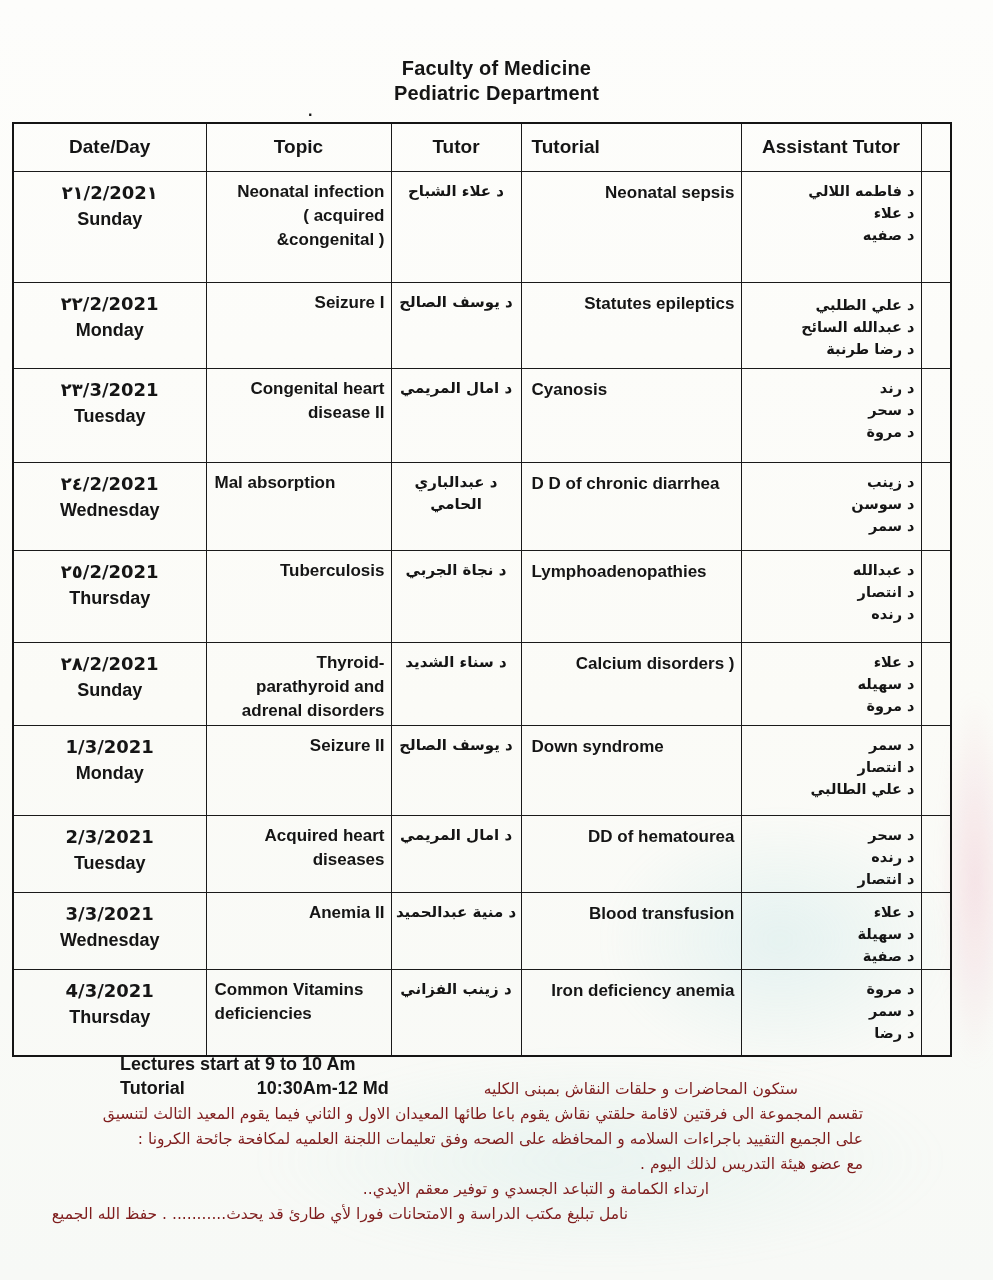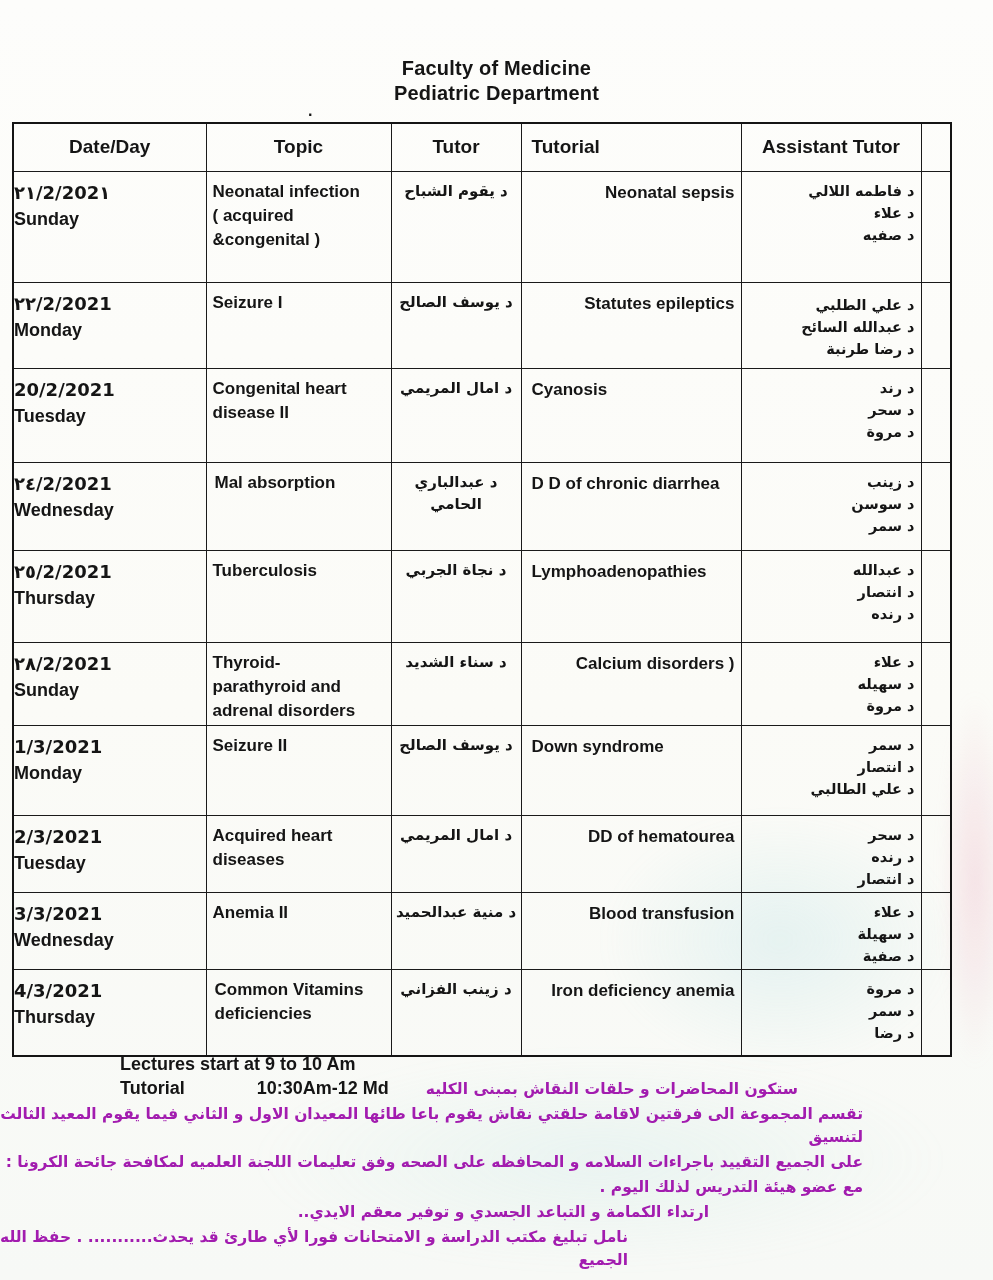--- a/index.html
+++ b/index.html
@@ -31,26 +31,26 @@
     vertical-align:top;
     overflow:hidden;
   }
   .schedule thead tr { height:48px; }
   .schedule th {
     font-size:19px; font-weight:700; text-align:center; vertical-align:middle;
     padding:2px 4px;
   }
   .schedule th.h-tutorial { text-align:left; padding-left:10px; }
 
-  td.c-date { text-align:left; padding-top:10px; }
+  td.c-date { text-align:center; padding-top:10px; }
   .date-line { font-size:18px; font-weight:700; direction:ltr; unicode-bidi:isolate; font-family:"DejaVu Sans","Liberation Sans",sans-serif; }
   .day-line  { font-size:18px; font-weight:700; margin-top:6px; }
 
   td.c-topic {
-    text-align:left; font-size:17px; font-weight:700;
+    text-align:right; font-size:17px; font-weight:700;
     padding:8px 6px 2px 6px; white-space:pre-line; line-height:24px;
   }
   td.c-tutor {
     direction:rtl; text-align:center; font-size:15px; font-weight:700;
     font-family:"DejaVu Sans",sans-serif;
     padding:8px 4px 2px 4px; white-space:pre-line; line-height:22px;
   }
   td.c-tutorial {
     text-align:right; font-size:17px; font-weight:700;
     padding:9px 6px 2px 6px; line-height:23px;
@@ -80,22 +80,22 @@
   tbody tr:nth-child(10) td.c-topic { text-align:left; padding-left:8px; }
   tbody tr:nth-child(2) td.c-assist { vertical-align:bottom; padding-bottom:8px; }
 
   .footer { position:absolute; left:0; top:1052px; width:930px; }
   .f-en { font-size:18px; font-weight:700; margin-left:120px; line-height:24px; }
   .f-row2 { display:flex; align-items:baseline; margin-top:2px; }
   .f-row2 .en-part { margin-left:120px; font-size:18px; font-weight:700; }
   .f-row2 .en-time { margin-left:72px; font-size:18px; font-weight:700; }
   .f-row2 .ar-part { margin-left:auto; margin-right:132px; }
   .ar {
-    direction:rtl; font-family:"DejaVu Sans",sans-serif; font-weight:700;
-    font-size:15.5px; line-height:23px; color:#a21caf;
+    direction:rtl; font-family:"DejaVu Sans",sans-serif; font-weight:400;
+    font-size:15.5px; line-height:23px; color:#7f1d1d;
   }
   .f-ar-line { text-align:right; margin-top:2px; }
   .f-ar-line.pr48  { padding-right:67px; }
   .f-ar-line.pr221 { padding-right:221px; }
   .f-ar-line.pr302 { padding-right:302px; }
 </style>
 </head>
 <body>
 
 <div class="artifact pink"></div>
@@ -129,21 +129,21 @@
   </thead>
   <tbody>
       <tr>
     <td class="c-date">
       <div class="date-line">٢١/2/202١</div>
       <div class="day-line">Sunday</div>
     </td>
     <td class="c-topic">Neonatal infection
 ( acquired
 &amp;congenital )</td>
-    <td class="c-tutor">د يقوم الشباح</td>
+    <td class="c-tutor">د علاء الشباح</td>
     <td class="c-tutorial">Neonatal sepsis</td>
     <td class="c-assist">د فاطمه اللالي
 د علاء
 د صفيه</td>
     <td class="c-extra"></td>
   </tr>
       <tr>
     <td class="c-date">
       <div class="date-line">٢٢/2/2021</div>
       <div class="day-line">Monday</div>
@@ -151,21 +151,21 @@
     <td class="c-topic">Seizure I</td>
     <td class="c-tutor">د يوسف الصالح</td>
     <td class="c-tutorial">Statutes epileptics</td>
     <td class="c-assist">د علي الطلبي
 د عبدالله السائح
 د رضا طرنبة</td>
     <td class="c-extra"></td>
   </tr>
       <tr>
     <td class="c-date">
-      <div class="date-line">20/2/2021</div>
+      <div class="date-line">٢٣/3/2021</div>
       <div class="day-line">Tuesday</div>
     </td>
     <td class="c-topic">Congenital heart
 disease II</td>
     <td class="c-tutor">د امال المريمي</td>
     <td class="c-tutorial">Cyanosis</td>
     <td class="c-assist">د رند
 د سحر
 د مروة</td>
     <td class="c-extra"></td>

